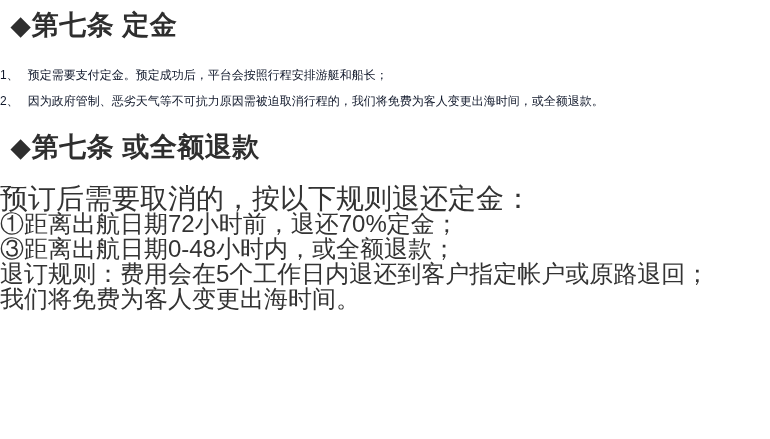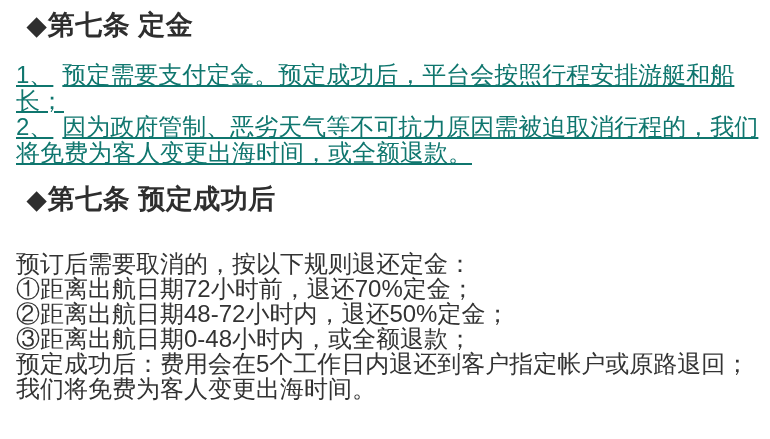--- a/index.html
+++ b/index.html
@@ -6,21 +6,21 @@
   html, body {
     width: 770px;
     height: 439px;
     background: #ffffff;
     overflow: hidden;
     font-family: "Liberation Sans", sans-serif;
   }
   .doc {
     width: 770px;
     height: 326px;
-    padding: 8px 10px 0 16px;
+    padding: 8px 10px 0 0;
     color: #333333;
   }
   .heading {
     font-size: 27px;
     line-height: 34px;
     font-weight: 700;
     color: #2e2e2e;
     padding-left: 11px;
     letter-spacing: 0.5px;
   }
@@ -29,31 +29,30 @@
     margin-right: 1px;
   }
   .heading-cancel {
     margin-top: 16px;
   }
   .para-group {
     margin-top: 20px;
     width: 752px;
   }
   .body-line {
-    font-size: 24px;
+    font-size: 12px;
     line-height: 26px;
-    color: #0f766e;
-    text-decoration: underline;
+    color: #0f172a;
   }
   .num-label {
     margin-right: 9px;
   }
   .intro-line {
-    margin-top: 35px;
-    font-size: 24px;
+    margin-top: 22px;
+    font-size: 28px;
     line-height: 25px;
   }
   .rule-line {
     font-size: 24px;
     line-height: 25px;
   }
 </style>
 </head>
 <body>
 
@@ -66,26 +65,25 @@
   <div class="para-group">
     <p class="body-line">
       <span class="num-label">1、</span><span>预定需要支付定金。预定成功后，平台会按照行程安排游艇和船长；</span>
     </p>
     <p class="body-line">
       <span class="num-label">2、</span><span>因为政府管制、恶劣天气等不可抗力原因需被迫取消行程的，我们将免费为客人变更出海时间，或全额退款。</span>
     </p>
   </div>
 
   <h1 class="heading heading-cancel">
-    <span class="diamond">◆</span><span>第七条 预定成功后</span>
+    <span class="diamond">◆</span><span>第七条 或全额退款</span>
   </h1>
 
   <p class="intro-line">预订后需要取消的，按以下规则退还定金：</p>
 
   <div class="rules">
     <p class="rule-line">①距离出航日期72小时前，退还70%定金；</p>
-    <p class="rule-line">②距离出航日期48-72小时内，退还50%定金；</p>
     <p class="rule-line">③距离出航日期0-48小时内，或全额退款；</p>
-    <p class="rule-line">预定成功后：费用会在5个工作日内退还到客户指定帐户或原路退回；</p>
+    <p class="rule-line">退订规则：费用会在5个工作日内退还到客户指定帐户或原路退回；</p>
     <p class="rule-line">我们将免费为客人变更出海时间。</p>
   </div>
 
 </div>
 
 </body></html>

